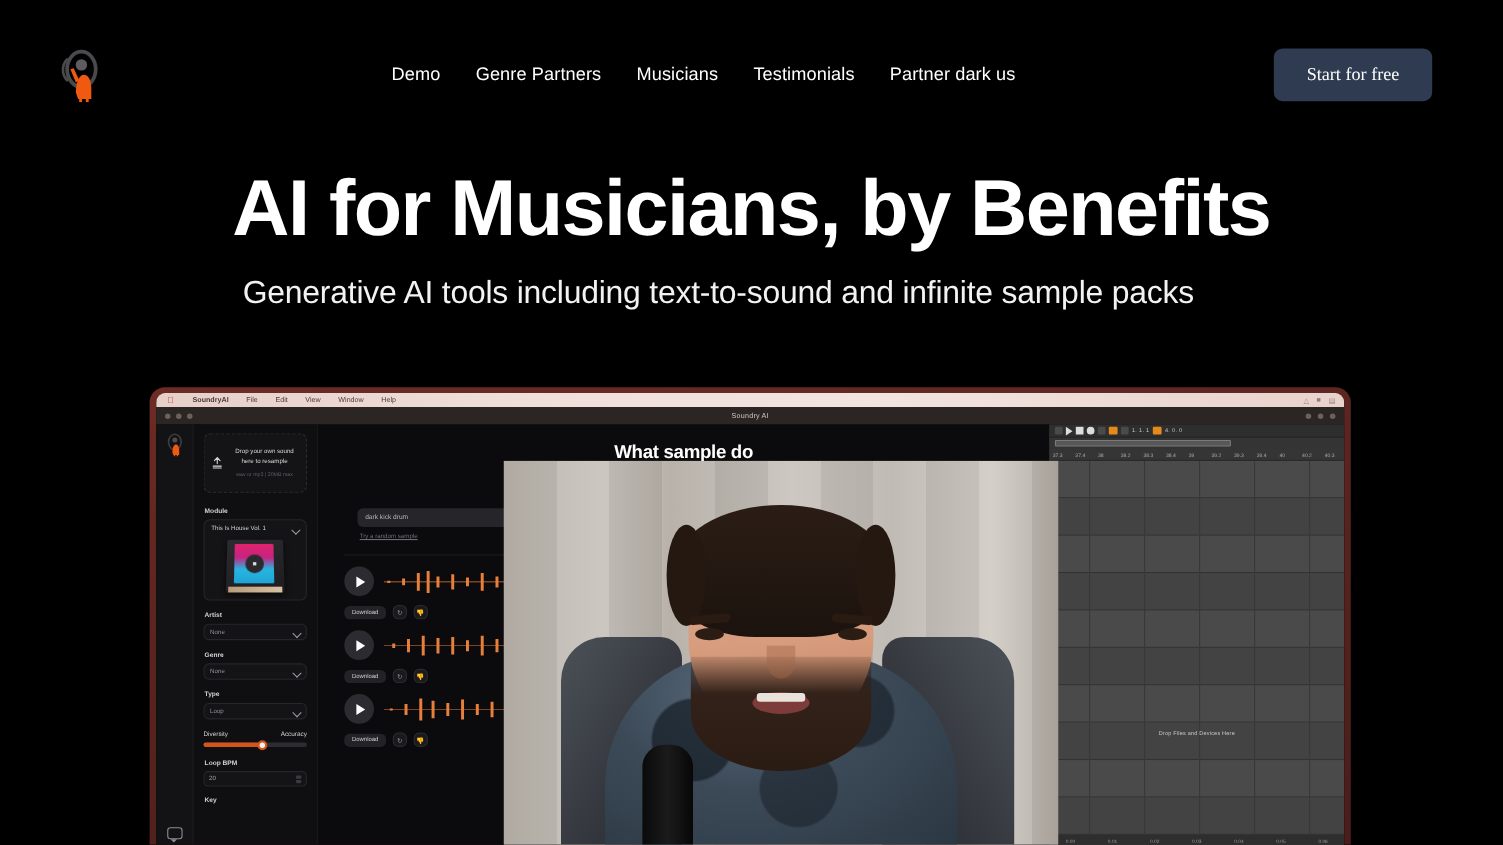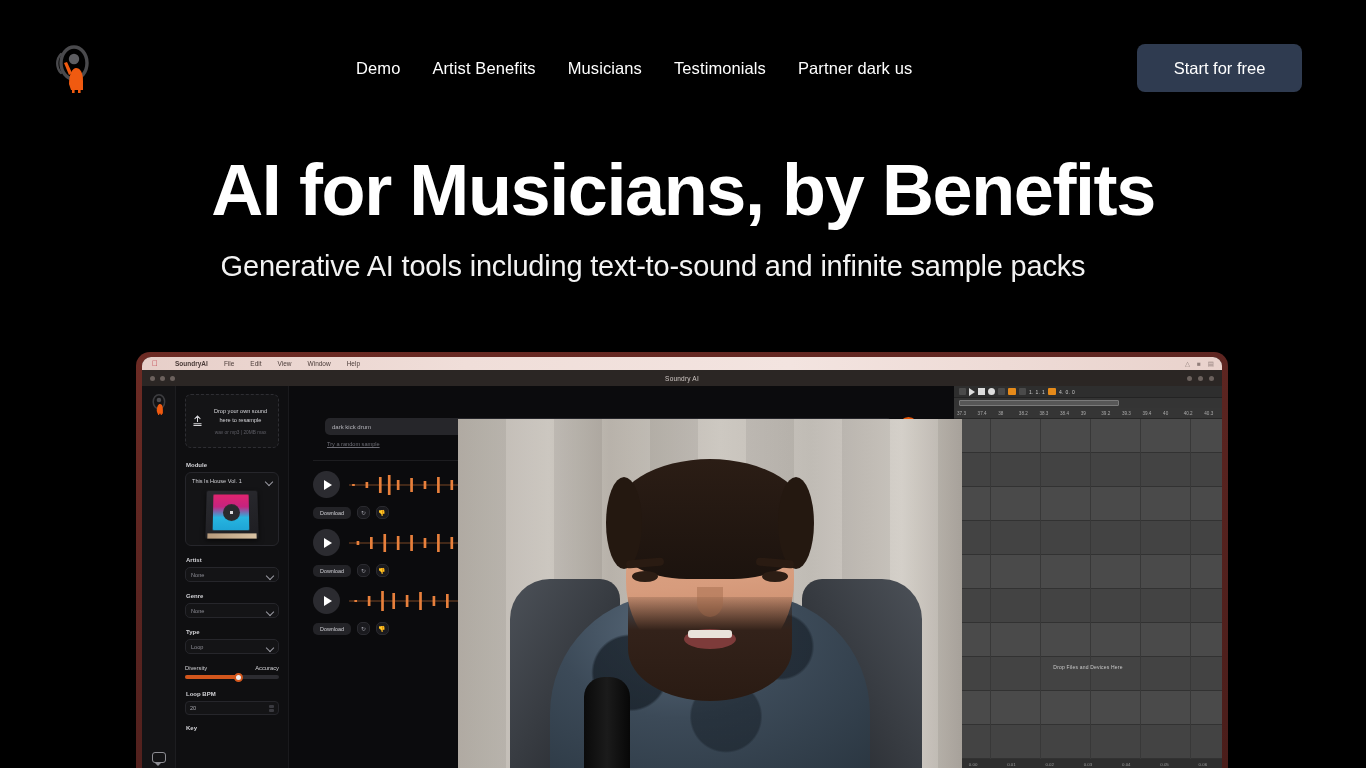--- a/index.html
+++ b/index.html
@@ -25,24 +25,24 @@
     position:absolute; left:340px; top:0; height:80px;
     display:flex; align-items:center; gap:0px;
   }
   .nav-link {
     color:#ffffff; font-size:16.5px; letter-spacing:.1px;
     padding:0 16px; text-decoration:none; white-space:nowrap;
     cursor:pointer;
   }
   .cta-btn {
     position:absolute; right:64px; top:16px;
-    width:165px; height:48px; border-radius:8px;
+    width:144px; height:48px; border-radius:8px;
     background:#2f3b50; color:#fff; font-size:16.5px;
     display:flex; align-items:center; justify-content:center;
-    border:none; cursor:pointer; font-family:Liberation Sans, sans-serif;
+    border:none; cursor:pointer; font-family:Liberation Serif, serif;
   }
 
   
   .hero { position:absolute; top:0; left:0; width:1366px; }
   .headline {
     position:absolute; top:152px; left:0; width:1366px;
     text-align:center; color:#fff;
     font-size:72px; font-weight:bold; letter-spacing:-1.4px;
     line-height:1.08;
   }
@@ -321,21 +321,21 @@
         <circle cx="22" cy="16" r="5.2" fill="#5d5d61"></circle>
         <path d="M17 41 C17 30, 21 25, 24 25 C28 25, 31 29, 31 38 L31 47 L19 47 Z" fill="#f05a10"></path>
         <path d="M17 32 L12 20 L15 19 L20 30 Z" fill="#f05a10"></path>
         <rect x="20" y="44" width="2.6" height="6" fill="#f05a10"></rect>
         <rect x="26" y="44" width="2.6" height="6" fill="#f05a10"></rect>
       </svg>
     </div>
 
     <div class="nav-links">
       <a class="nav-link">Demo</a>
-      <a class="nav-link">Artist Benefits</a>
+      <a class="nav-link">Genre Partners</a>
       <a class="nav-link">Musicians</a>
       <a class="nav-link">Testimonials</a>
       <a class="nav-link">Partner dark us</a>
     </div>
 
     <button class="cta-btn">Start for free</button>
   </nav>
 
   <section class="hero">
     <h1 class="headline">AI for Musicians, by Benefits</h1>
@@ -450,20 +450,24 @@
             <span class="spin">
                 <i></i>
                 <i></i>
               </span>
           </div>
 
           <div class="lbl">Key</div>
         </div>
 
         <div class="center">
+          <div class="center-h">
+            <span>What sample do</span><br>
+            <span>want to create</span>
+          </div>
 
           <div class="prompt-row">
             <div class="prompt-input" placeholder="dark kick drum">dark kick drum</div>
             <div class="prompt-btn"></div>
           </div>
           <div class="prompt-link">Try a random sample</div>
 
           <div class="divider"></div>
 
           <div class="result">

